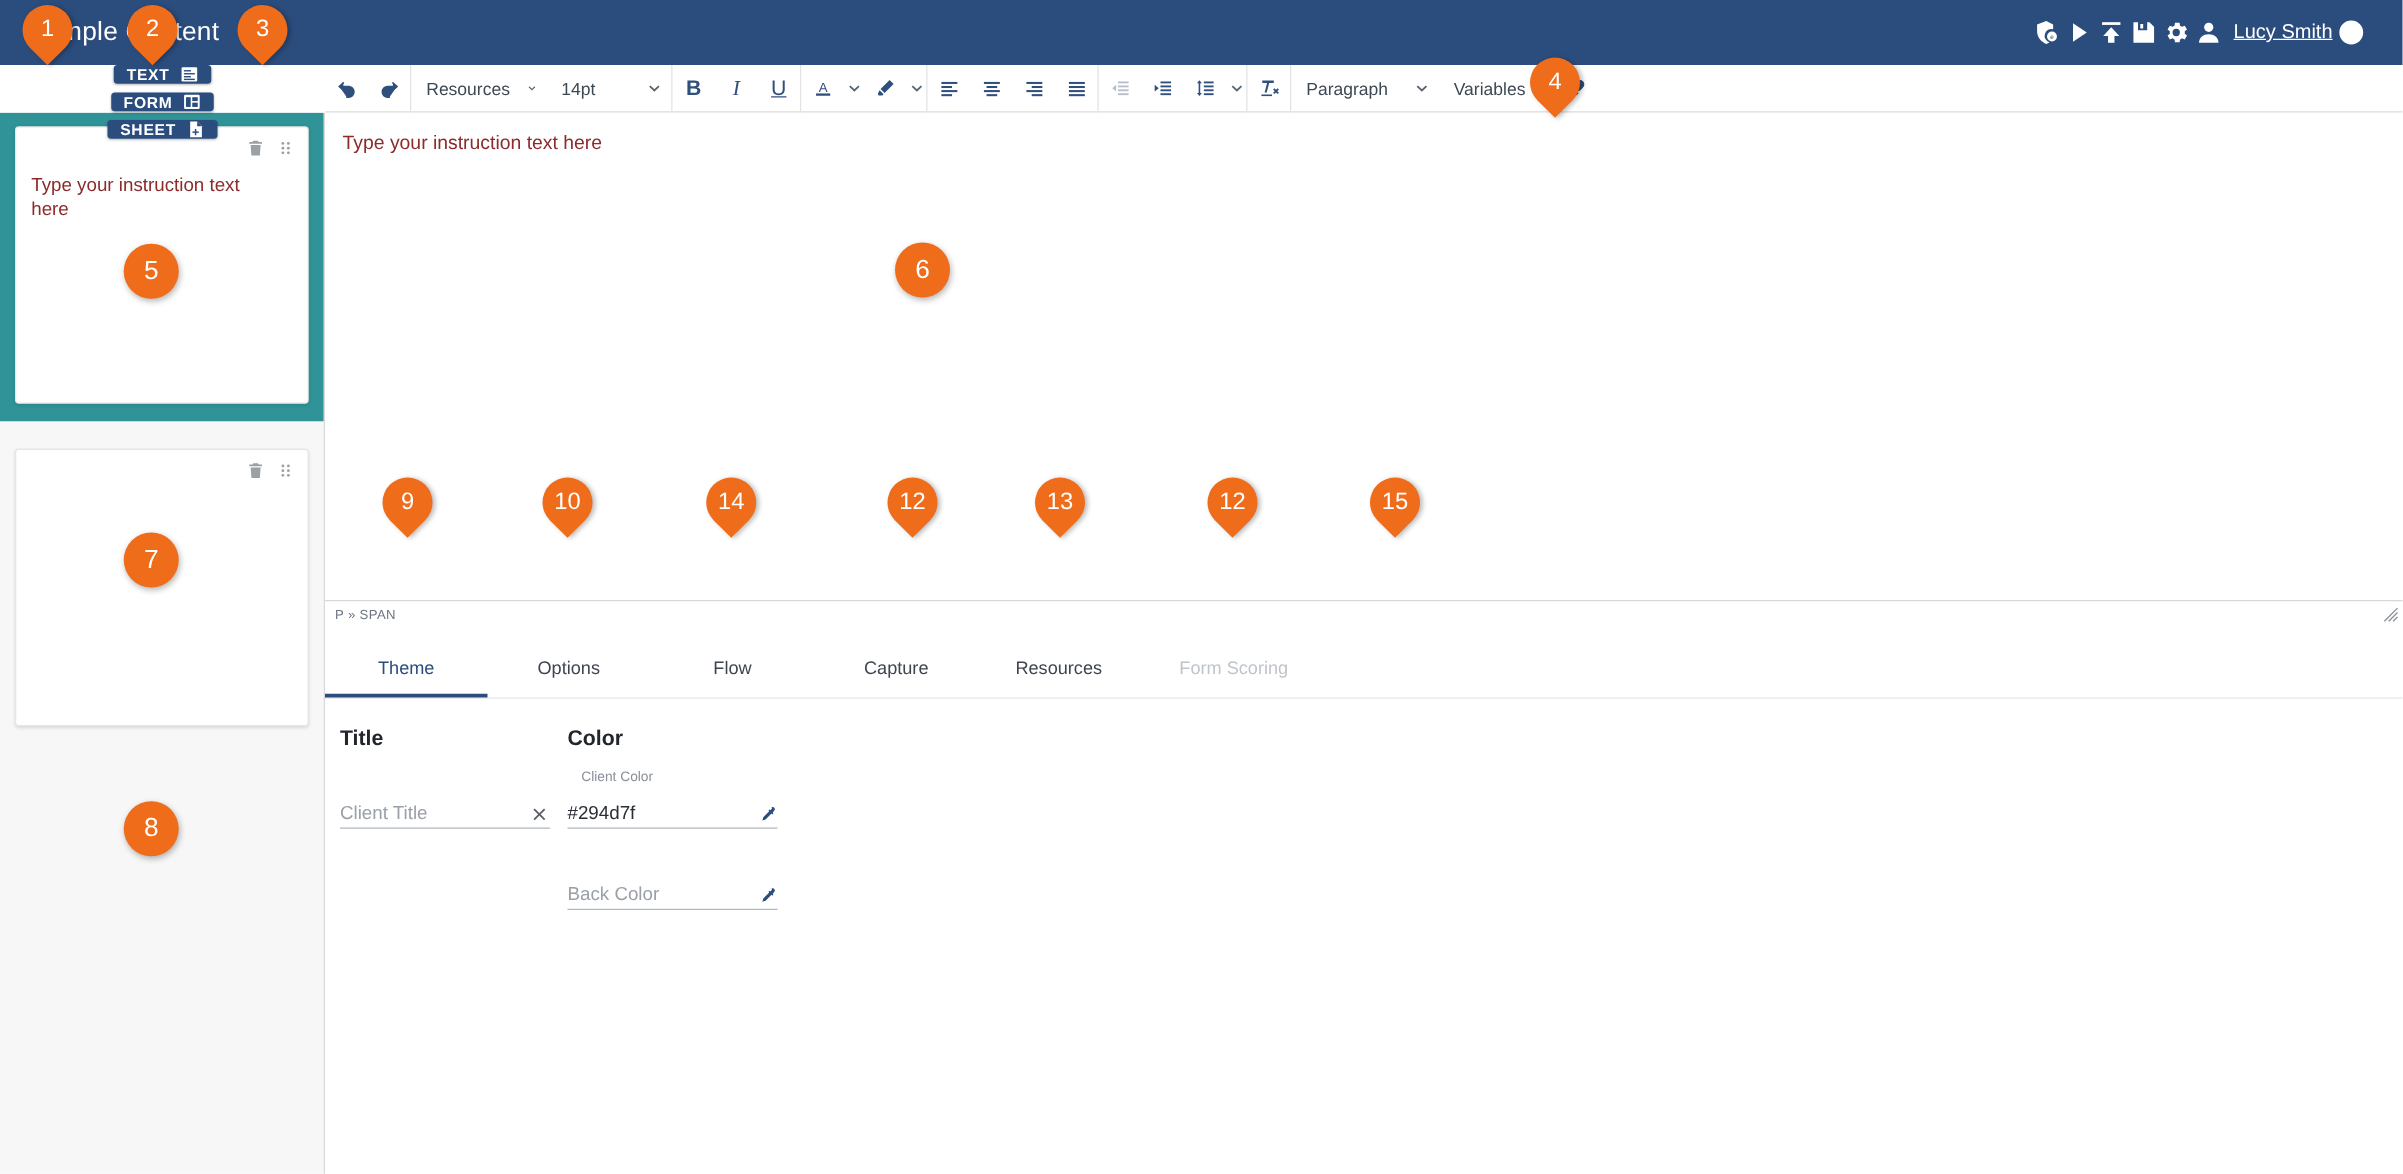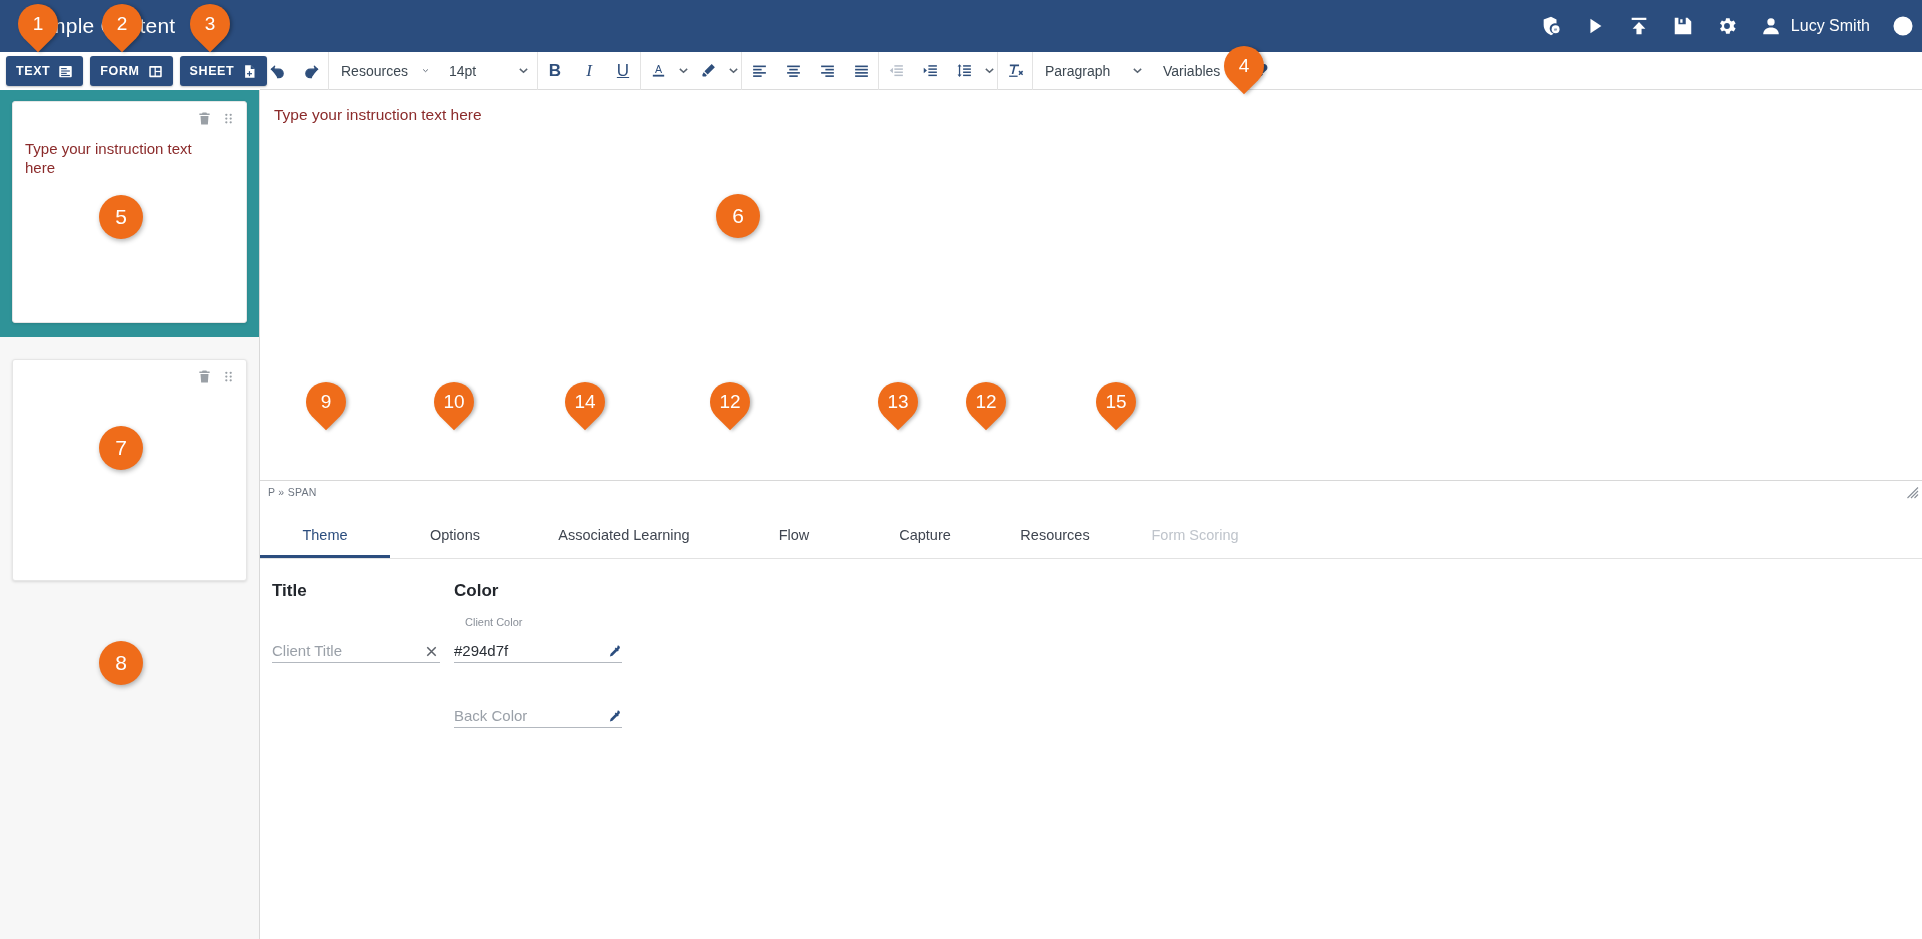--- a/index.html
+++ b/index.html
@@ -17,34 +17,35 @@
     background: #2b4d7e;
     display: flex; align-items: center;
     z-index: 5;
   }
   .app-title {
     color: #ffffff; font-size: 21px; padding-left: 22px;
     letter-spacing: .2px; white-space: nowrap;
   }
   .header-right {
     margin-left: auto; display: flex; align-items: center;
-    gap: 22px; padding-right: 8px; color: #fff;
+    gap: 4px; padding-right: 30px; color: #fff; text-decoration: underline;
   }
   .hdr-icon { width: 22px; height: 22px; display:block; fill: #ffffff; }
   .hdr-user { display: flex; align-items: center; gap: 9px; }
   .hdr-username { color:#fff; font-size: 16px; white-space: nowrap; }
 
   
   .mode-bar {
     position: absolute; top: 52px; left: 0;
     width: 260px; height: 38px;
     background: #ffffff;
     display: flex; align-items: center; gap: 7px;
     padding: 0 6px;
     z-index: 4;
+    flex-direction: column;
   }
   .mode-btn {
     background: #2b4d7e; color: #fff;
     border: none; border-radius: 3px;
     height: 30px; padding: 0 10px;
     display: flex; align-items: center; gap: 8px;
     font-size: 12.5px; font-weight: bold; letter-spacing: .6px;
     cursor: pointer; box-shadow: 0 1px 2px rgba(0,0,0,.25);
   }
   .mode-btn svg { width: 15px; height: 15px; fill: #fff; display:block; }
@@ -534,23 +535,20 @@
   </div>
 </div>
 
 <div class="tabs-row">
   <div class="tab tab-0 active">
       <span>Theme</span>
     </div>
   <div class="tab tab-1">
       <span>Options</span>
     </div>
-  <div class="tab tab-2">
-      <span>Associated Learning</span>
-    </div>
   <div class="tab tab-3">
       <span>Flow</span>
     </div>
   <div class="tab tab-4">
       <span>Capture</span>
     </div>
   <div class="tab tab-5">
       <span>Resources</span>
     </div>
   <div class="tab tab-6 disabled">
@@ -625,21 +623,21 @@
       <div class="num">10</div>
     </div>
     <div class="pin" style="left: 565px; top: 382px;">
       <div class="teardrop"></div>
       <div class="num">14</div>
     </div>
     <div class="pin" style="left: 710px; top: 382px;">
       <div class="teardrop"></div>
       <div class="num">12</div>
     </div>
-    <div class="pin" style="left: 878px; top: 382px;">
+    <div class="pin" style="left: 828px; top: 382px;">
       <div class="teardrop"></div>
       <div class="num">13</div>
     </div>
     <div class="pin" style="left: 966px; top: 382px;">
       <div class="teardrop"></div>
       <div class="num">12</div>
     </div>
     <div class="pin" style="left: 1096px; top: 382px;">
       <div class="teardrop"></div>
       <div class="num">15</div>

